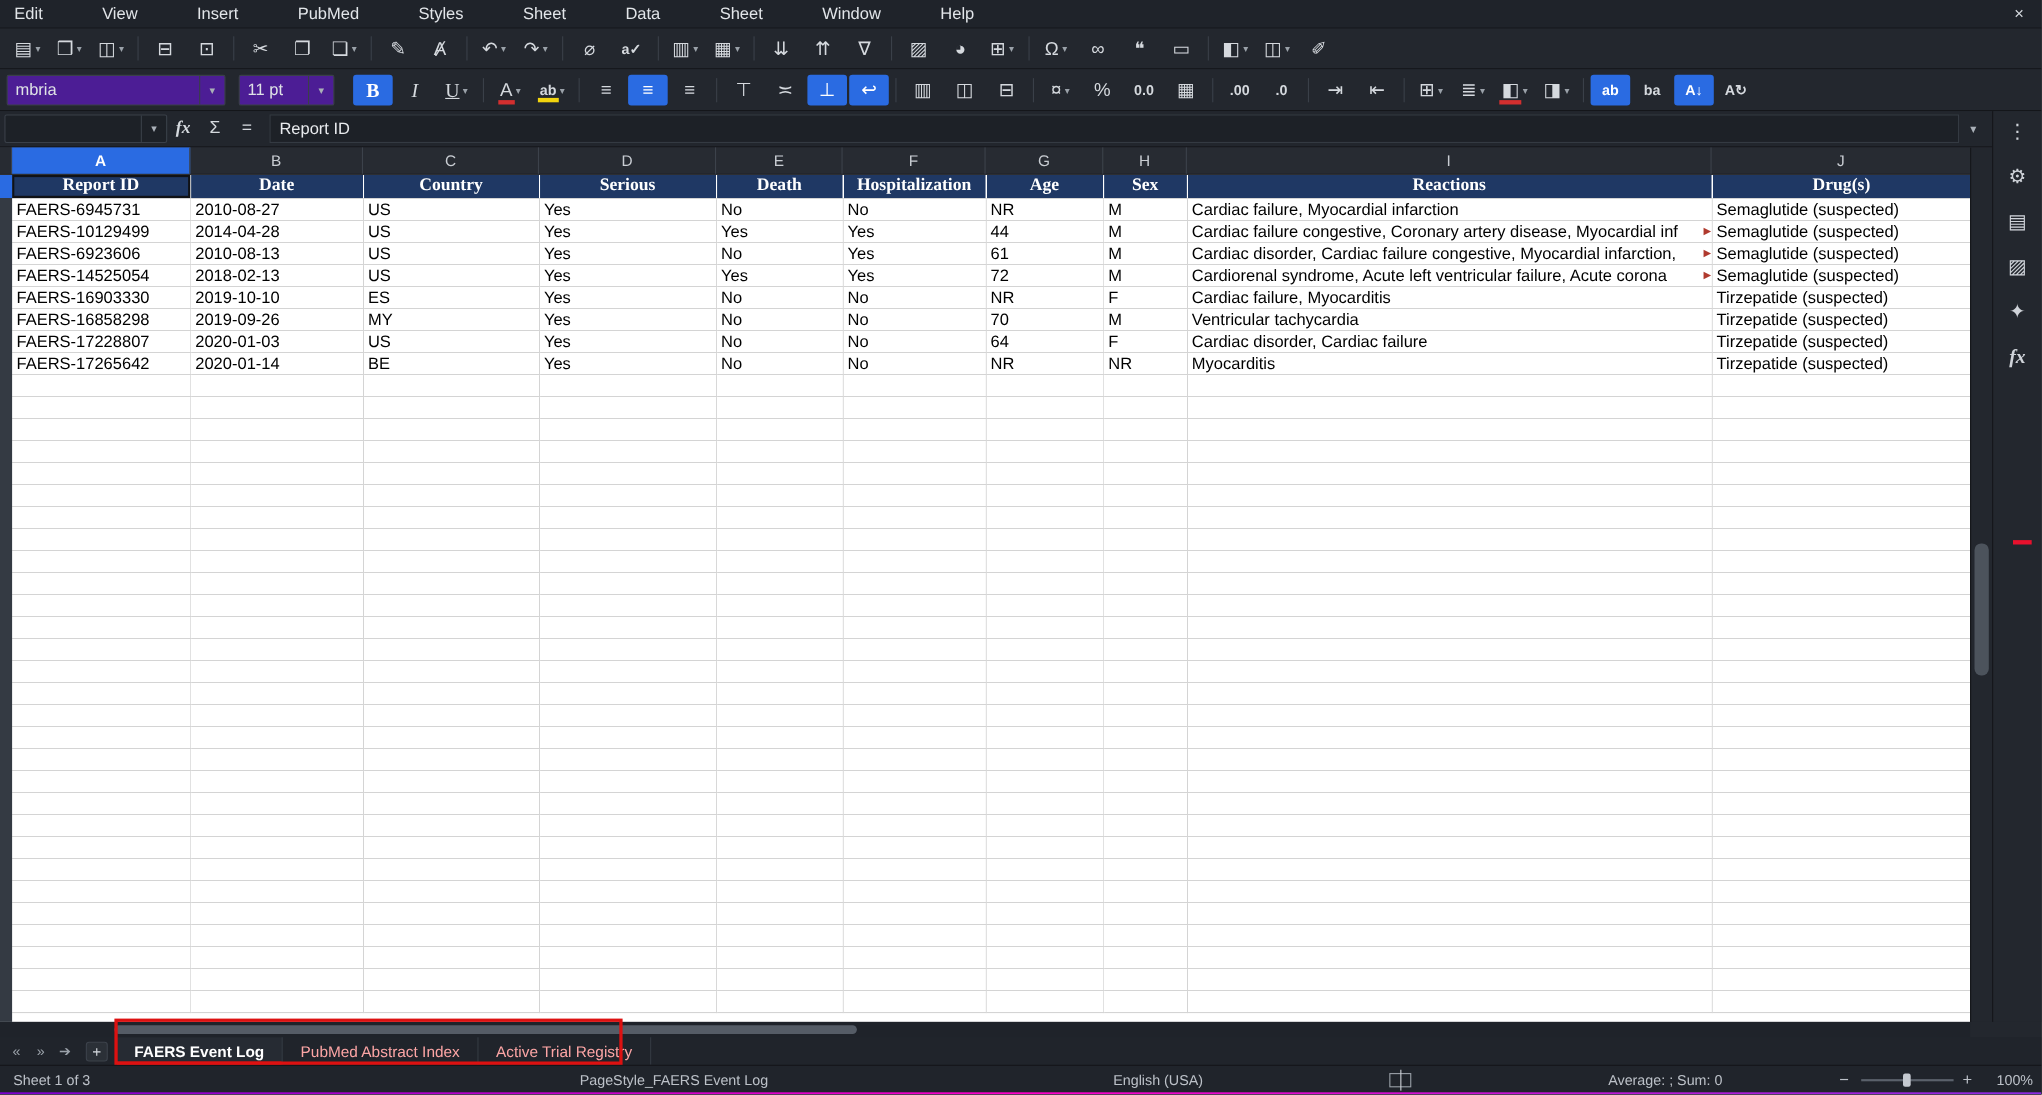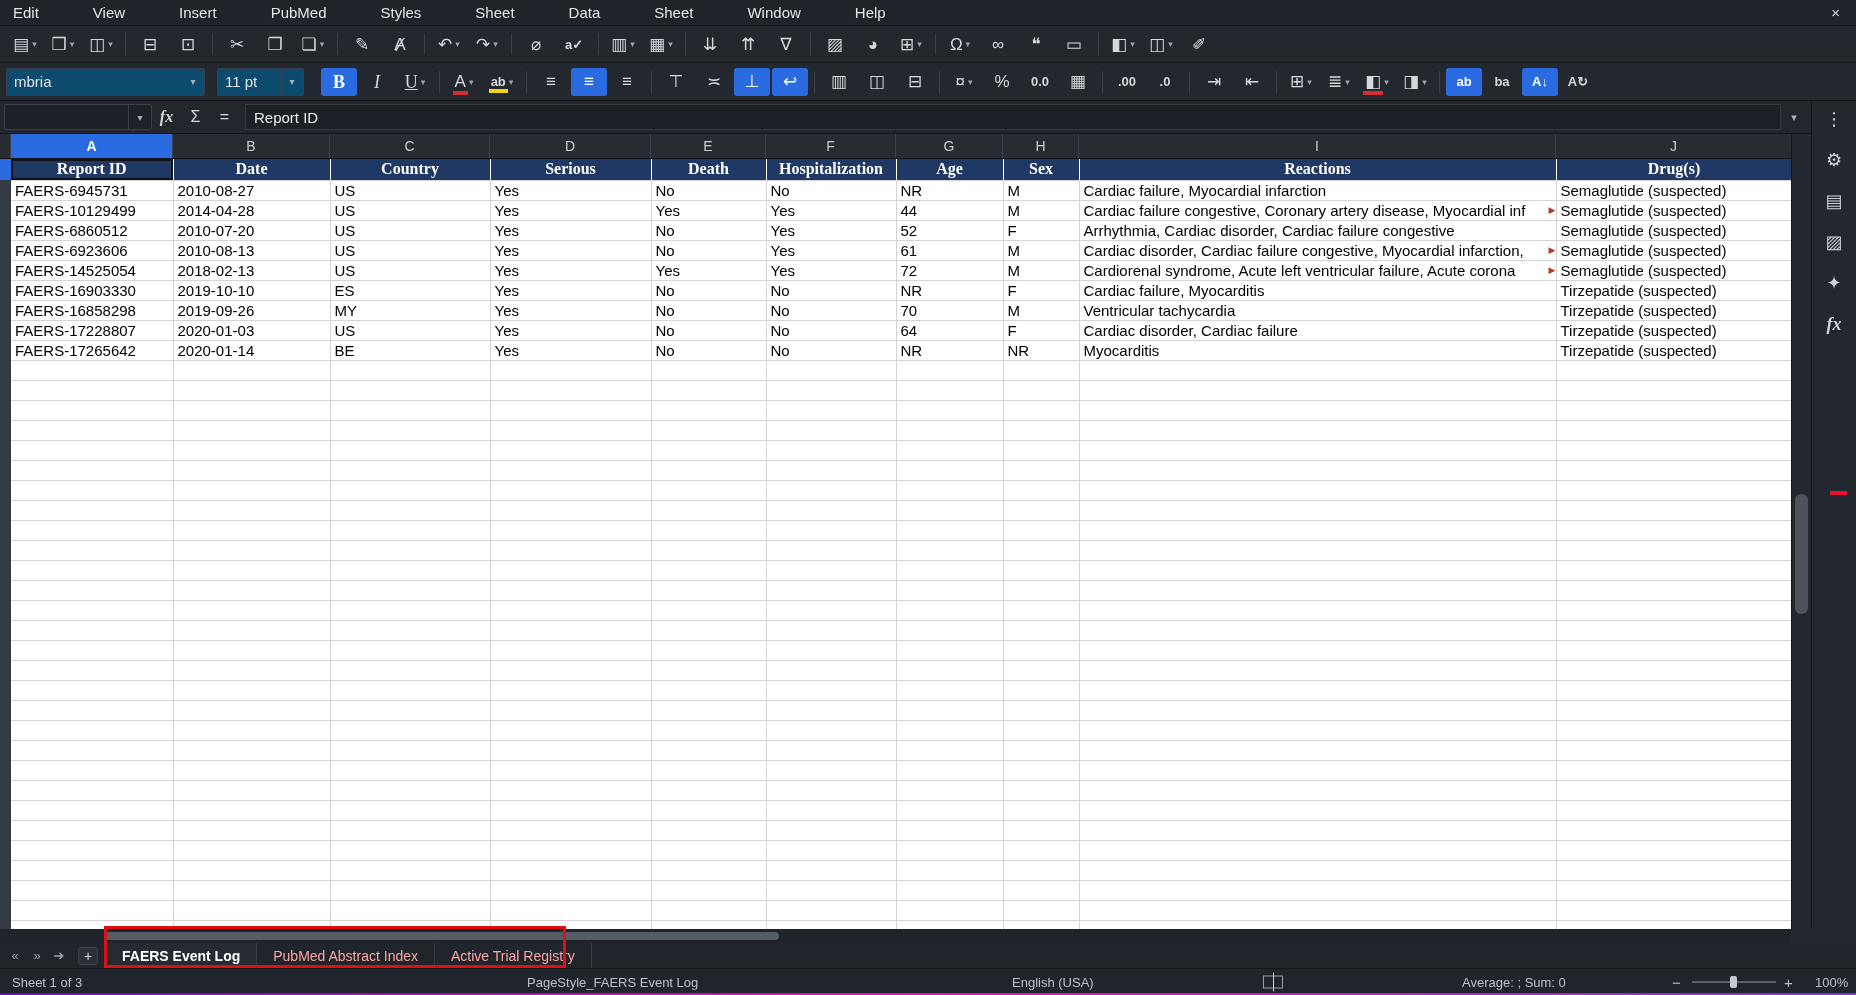--- a/index.html
+++ b/index.html
@@ -29,21 +29,21 @@
   .g-under{text-decoration:underline;font-family:"Liberation Serif",serif;font-size:18px;}
   .g-small{font-size:13px;font-weight:600;}
   .g-fx{font-family:"Liberation Serif",serif;font-style:italic;font-weight:bold;}
   .g-fcolor::after,.g-hcolor::after,.g-bcolor::after{content:"";position:absolute;left:-2px;right:-2px;bottom:-5px;height:4px;}
   .g-fcolor::after{background:#d32f2f;}
   .g-hcolor{font-size:13px;font-weight:600;}
   .g-hcolor::after{background:#f2d40e;}
   .g-bcolor::after{background:#d32f2f;}
 
   
-  .combo{display:flex;align-items:center;background:#0c4a6e;border:1px solid #3a4049;height:28px;
+  .combo{display:flex;align-items:center;background:#4c1d95;border:1px solid #3a4049;height:28px;
          border-radius:2px;box-sizing:border-box;}
   .combo.font{width:199px;flex:0 0 199px;}
   .combo.size{width:87px;flex:0 0 87px;margin-left:12px;margin-right:16px;}
   .comboval{flex:1;padding:0 7px;color:#dfe2e6;font-size:15px;white-space:nowrap;overflow:hidden;}
   .combodd{width:22px;align-self:stretch;display:flex;align-items:center;justify-content:center;
            color:#aab0b8;font-size:10px;border-left:1px solid #3a4049;}
 
   
   .fbar{position:absolute;top:101px;left:0;width:1811px;height:33px;background:#22262d;
         border-bottom:1px solid #14161a;display:flex;align-items:center;padding:0 4px;box-sizing:border-box;}
@@ -451,32 +451,20 @@
             <td class="dcell">US</td>
             <td class="dcell">Yes</td>
             <td class="dcell">Yes</td>
             <td class="dcell">Yes</td>
             <td class="dcell">44</td>
             <td class="dcell">M</td>
             <td class="dcell">Cardiac failure congestive, Coronary artery disease, Myocardial inf<span class="ovf">▶</span></td>
             <td class="dcell">Semaglutide (suspected)</td>
           </tr>
           <tr class="drow">
-            <td class="dcell">FAERS-6860512</td>
-            <td class="dcell">2010-07-20</td>
-            <td class="dcell">US</td>
-            <td class="dcell">Yes</td>
-            <td class="dcell">No</td>
-            <td class="dcell">Yes</td>
-            <td class="dcell">52</td>
-            <td class="dcell">F</td>
-            <td class="dcell">Arrhythmia, Cardiac disorder, Cardiac failure congestive</td>
-            <td class="dcell">Semaglutide (suspected)</td>
-          </tr>
-          <tr class="drow">
             <td class="dcell">FAERS-6923606</td>
             <td class="dcell">2010-08-13</td>
             <td class="dcell">US</td>
             <td class="dcell">Yes</td>
             <td class="dcell">No</td>
             <td class="dcell">Yes</td>
             <td class="dcell">61</td>
             <td class="dcell">M</td>
             <td class="dcell">Cardiac disorder, Cardiac failure congestive, Myocardial infarction,<span class="ovf">▶</span></td>
             <td class="dcell">Semaglutide (suspected)</td>

